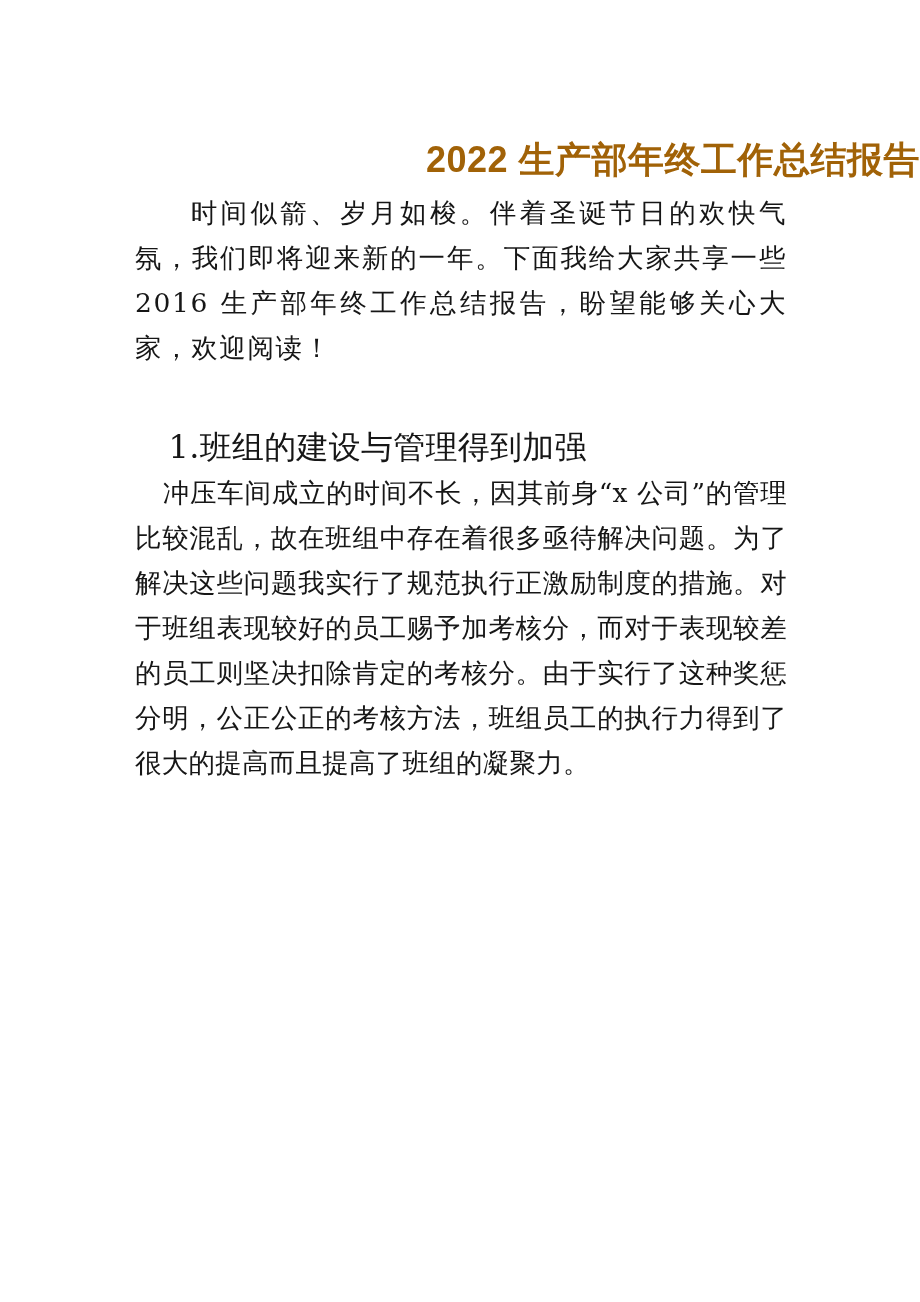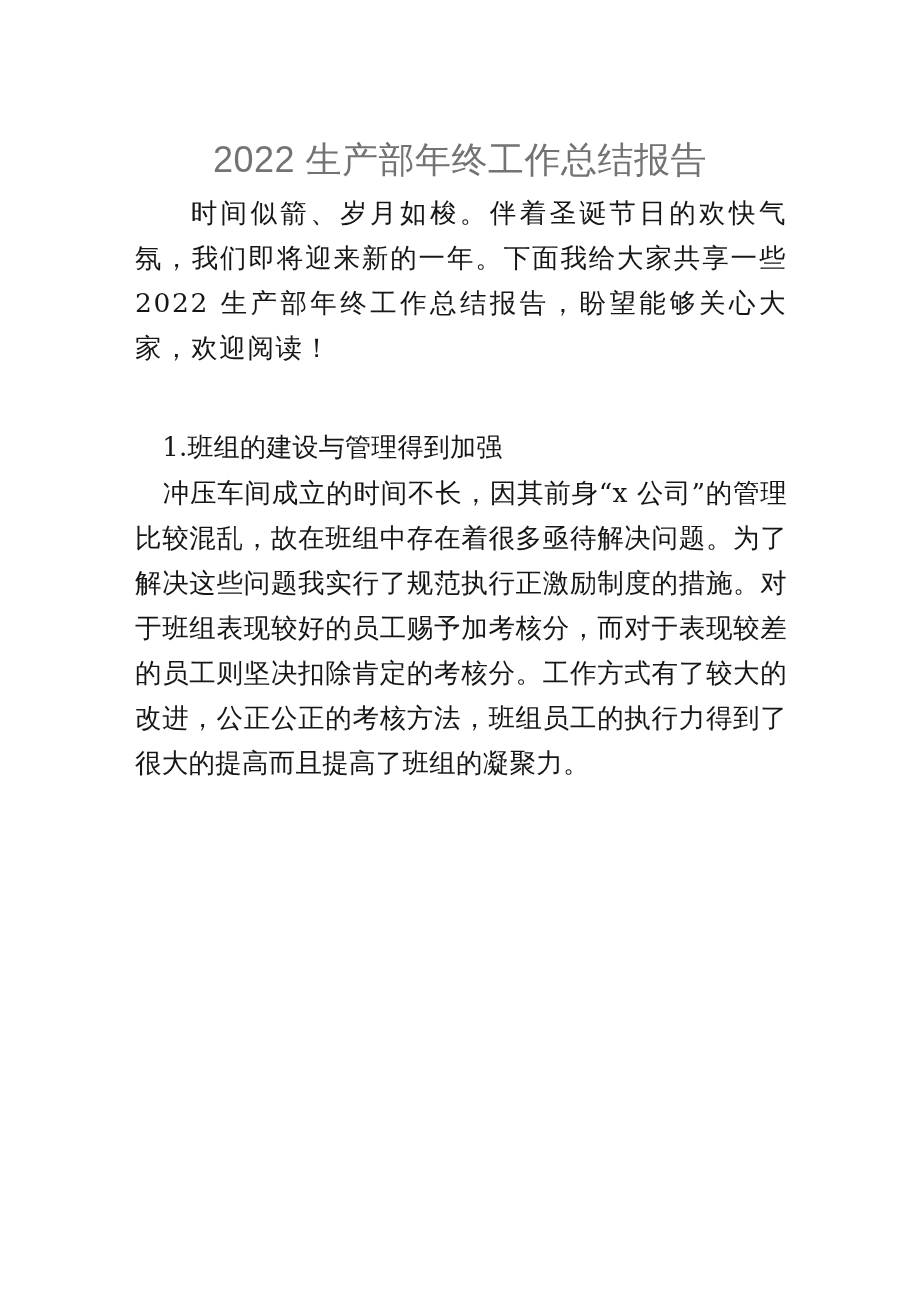--- a/index.html
+++ b/index.html
@@ -24,27 +24,27 @@
     width: 920px;
     height: 1302px;
     background: #ffffff;
   }
 
   .doc-title {
     position: absolute;
     left: 0;
     top: 113px;
     width: 920px;
-    text-align: center;
+    text-align: right;
     font-family: "Liberation Sans", "DejaVu Sans", sans-serif;
-    font-weight: 400;
+    font-weight: 700;
     font-size: 36px;
     line-height: 46px;
     letter-spacing: 0.5px;
-    color: #737373;
+    color: #a16207;
     white-space: pre;
   }
 
   .body-block {
     position: absolute;
     left: 135px;
     top: 190px;
     width: 652px;
   }
 
@@ -69,43 +69,43 @@
   
   .para.indent1 {
     letter-spacing: 0.25px;
     text-indent: 1.05em;
   }
 
   .gap-lg { height: 55px; }
 
   .section-head {
     font-family: "DejaVu Serif", "Liberation Serif", serif;
-    font-size: 26px;
+    font-size: 32px;
     line-height: 45px;
     letter-spacing: 0.25px;
     text-indent: 1.05em;
     color: #161616;
     margin: 0;
   }
 </style>
 </head>
 <body>
 
 <div class="page">
 
   <h1 class="doc-title">2022 生产部年终工作总结报告</h1>
 
   <div class="body-block">
 
-    <p class="para lead">时间似箭、岁月如梭。伴着圣诞节日的欢快气氛，我们即将迎来新的一年。下面我给大家共享一些 2022 生产部年终工作总结报告，盼望能够关心大家，欢迎阅读！</p>
+    <p class="para lead">时间似箭、岁月如梭。伴着圣诞节日的欢快气氛，我们即将迎来新的一年。下面我给大家共享一些 2016 生产部年终工作总结报告，盼望能够关心大家，欢迎阅读！</p>
 
     <div class="gap-lg"></div>
 
 
 
     <p class="section-head">1.班组的建设与管理得到加强</p>
 
-    <p class="para indent1">冲压车间成立的时间不长，因其前身“x 公司”的管理比较混乱，故在班组中存在着很多亟待解决问题。为了解决这些问题我实行了规范执行正激励制度的措施。对于班组表现较好的员工赐予加考核分，而对于表现较差的员工则坚决扣除肯定的考核分。工作方式有了较大的改进，公正公正的考核方法，班组员工的执行力得到了很大的提高而且提高了班组的凝聚力。</p>
+    <p class="para indent1">冲压车间成立的时间不长，因其前身“x 公司”的管理比较混乱，故在班组中存在着很多亟待解决问题。为了解决这些问题我实行了规范执行正激励制度的措施。对于班组表现较好的员工赐予加考核分，而对于表现较差的员工则坚决扣除肯定的考核分。由于实行了这种奖惩分明，公正公正的考核方法，班组员工的执行力得到了很大的提高而且提高了班组的凝聚力。</p>
 
 
 
   </div>
 </div>
 
 </body></html>

